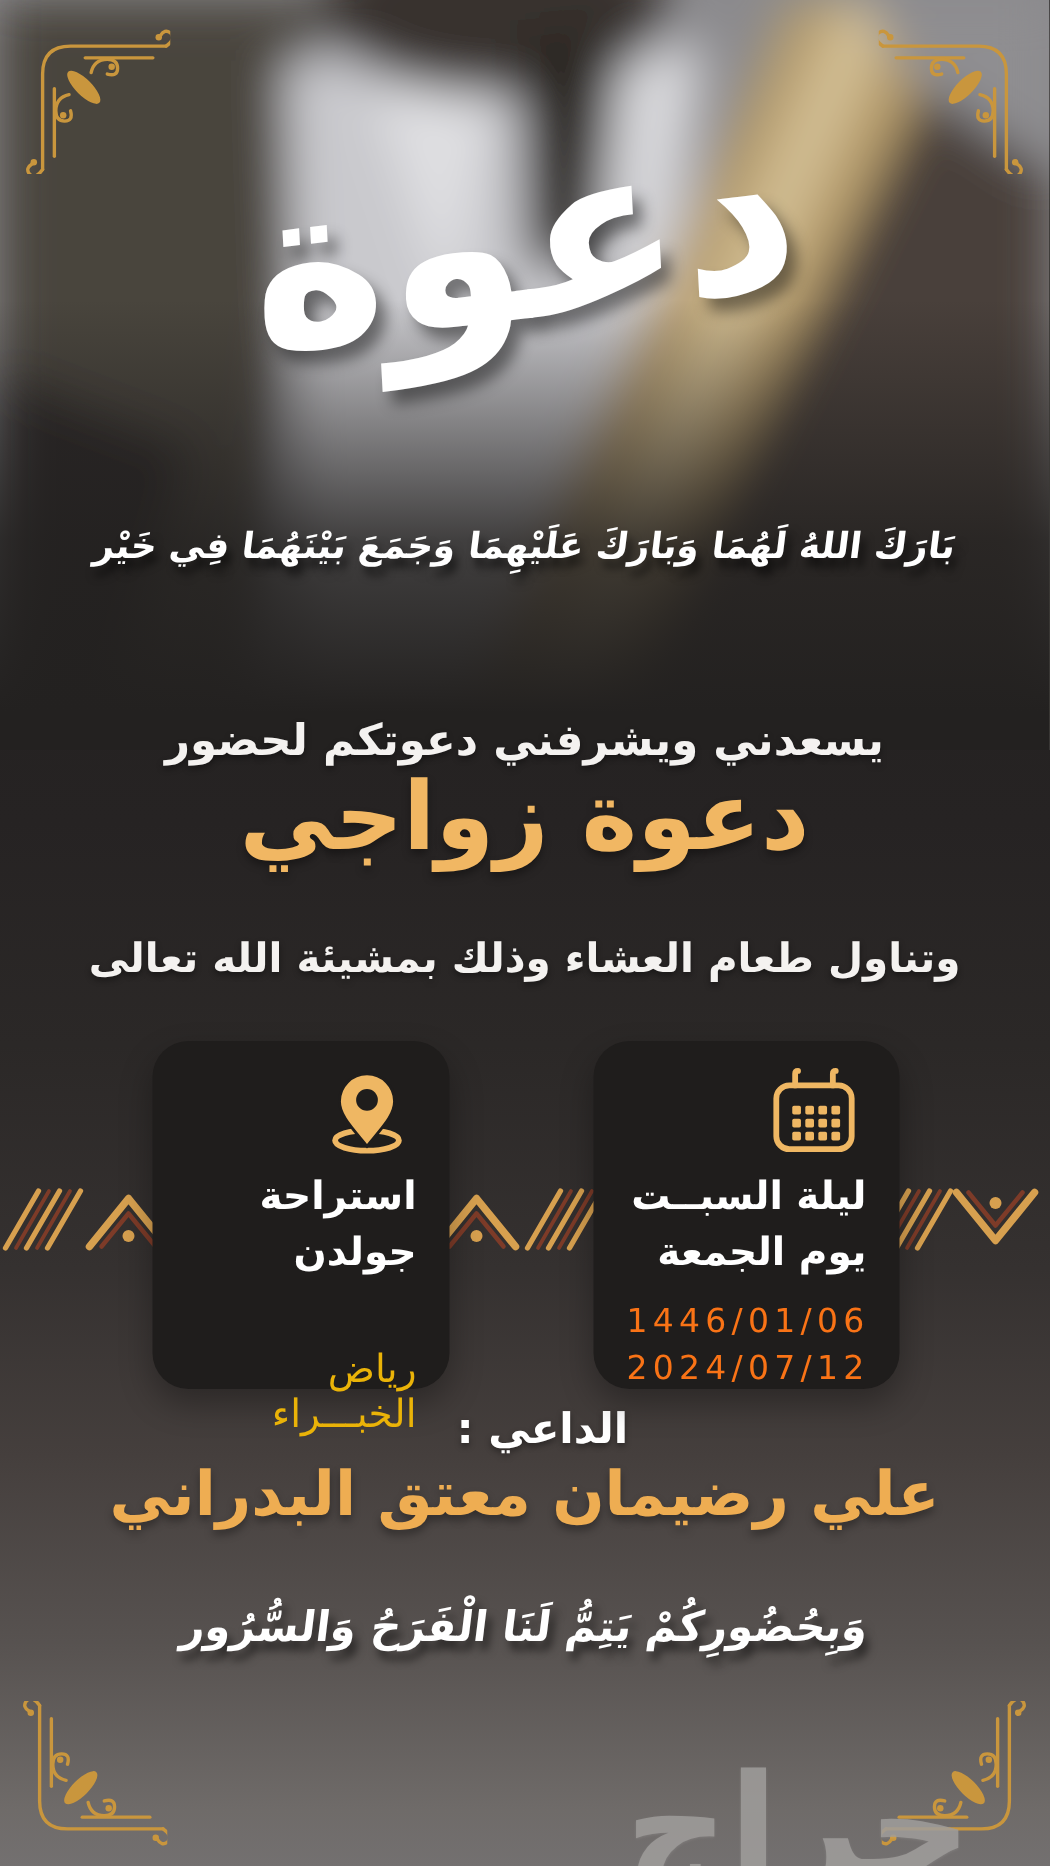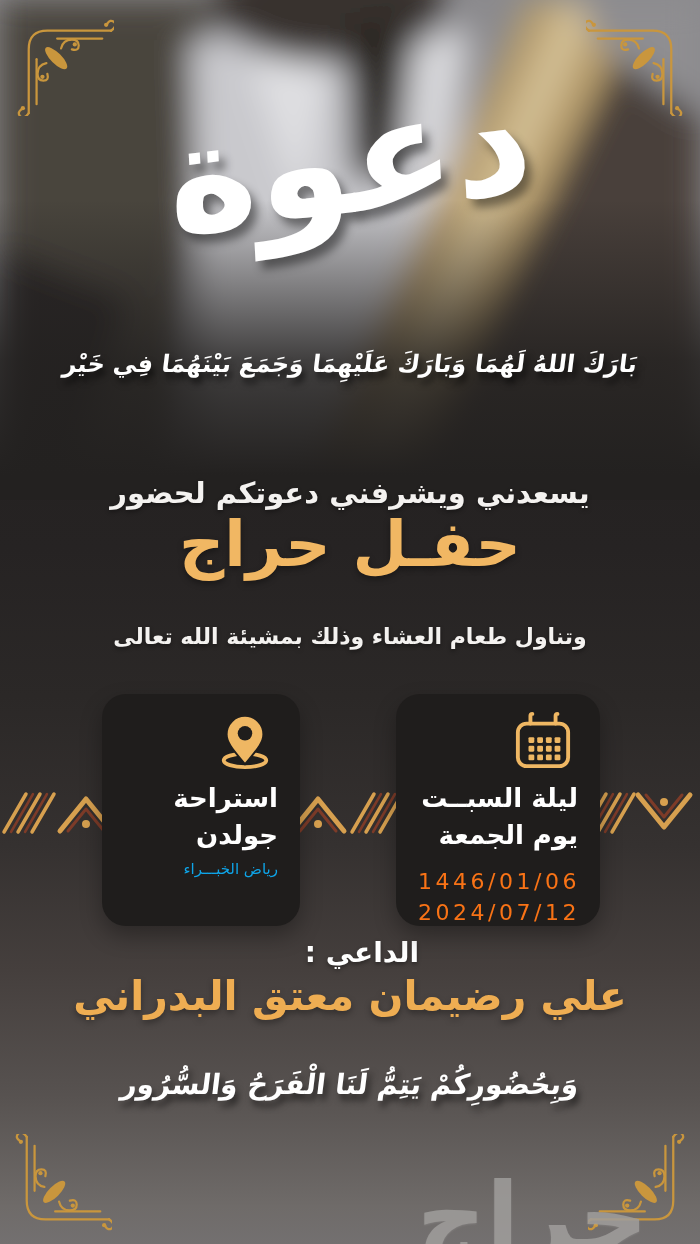--- a/index.html
+++ b/index.html
@@ -38,41 +38,41 @@
   }
   .blessing{
     top:350px;
     font-size:24px;font-weight:bold;color:#fff;
     transform:skewX(-7deg);
     text-shadow:4px 6px 6px rgba(0,0,0,.55);
     letter-spacing:1px;
   }
   .intro{top:476px;font-size:29px;font-weight:bold;color:#f4f2f0;text-shadow:0 2px 4px rgba(0,0,0,.4);}
   .event-title{top:508px;font-size:63px;font-weight:bold;color:#f1b763;text-shadow:0 3px 6px rgba(0,0,0,.35);}
-  .dinner{top:624px;font-size:22px;font-weight:bold;color:#f4f2f0;text-shadow:0 2px 4px rgba(0,0,0,.4);}
+  .dinner{top:624px;font-size:27px;font-weight:bold;color:#f4f2f0;text-shadow:0 2px 4px rgba(0,0,0,.4);}
 
   
   .band{position:absolute;top:791px;left:0;}
 
   
   .card{
     position:absolute;top:694px;height:232px;
     background:#1f1d1c;border-radius:24px;
     box-shadow:0 10px 22px rgba(0,0,0,.3);
     padding:18px 22px 0;
     text-align:right;direction:rtl;
     z-index:2;
   }
   .card.location{right:400px;width:198px;}   
   .card.date{right:100px;width:204px;left:auto;}
   .card.location{right:auto;left:102px;}
   .card.date{left:396px;right:auto;}
   .card .icon{display:block;margin:0 4px 10px auto;}
   .card .line-bold{font-size:26px;font-weight:bold;color:#fff;line-height:37px;}
-  .card .line-sub{font-size:15px;color:#0ea5e9;line-height:30px;}
+  .card .line-sub{font-size:26px;color:#eab308;line-height:30px;margin-top:44px;}
   .card .dates{margin-top:12px;direction:ltr;text-align:center;
     font-size:22px;color:#f97316;letter-spacing:.16em;line-height:31px;}
 
   .host-label{top:936px;font-size:28px;font-weight:bold;color:#fff;text-shadow:0 2px 4px rgba(0,0,0,.4);padding-left:24px;}
   .host-name{top:972px;font-size:41px;font-weight:bold;color:#eead52;text-shadow:0 3px 6px rgba(0,0,0,.35);text-align:center;}
   .closing{
     top:1068px;font-size:28px;font-weight:bold;color:#fff;
     transform:skewX(-7deg);
     text-shadow:4px 6px 6px rgba(0,0,0,.5);
     letter-spacing:1px;
@@ -148,21 +148,21 @@
     </svg>
   <svg class="corner br">
       <use href="#corner-sym"></use>
     </svg>
 
   <div class="abs title">دعوة</div>
 
   <div class="abs blessing">بَارَكَ اللهُ لَهُمَا وَبَارَكَ عَلَيْهِمَا وَجَمَعَ بَيْنَهُمَا فِي خَيْر</div>
 
   <div class="abs intro">يسعدني ويشرفني دعوتكم لحضور</div>
-  <div class="abs event-title">حفـل حراج</div>
+  <div class="abs event-title">دعوة زواجي</div>
   <div class="abs dinner">وتناول طعام العشاء وذلك بمشيئة الله تعالى</div>
 
   <svg class="band" width="700" height="44" viewBox="0 0 700 44" aria-hidden="true">
     <defs>
       <g id="stripe-set" stroke-linecap="round" fill="none">
         <path d="M4,41 L26,3" stroke="#d7a04f" stroke-width="3.5"></path>
         <path d="M11,41 L33,3" stroke="#7d3b28" stroke-width="2.5"></path>
         <path d="M18,41 L40,3" stroke="#d7a04f" stroke-width="3.5"></path>
         <path d="M25,41 L47,3" stroke="#7d3b28" stroke-width="2.5"></path>
         <path d="M32,41 L54,3" stroke="#d7a04f" stroke-width="3.5"></path>

